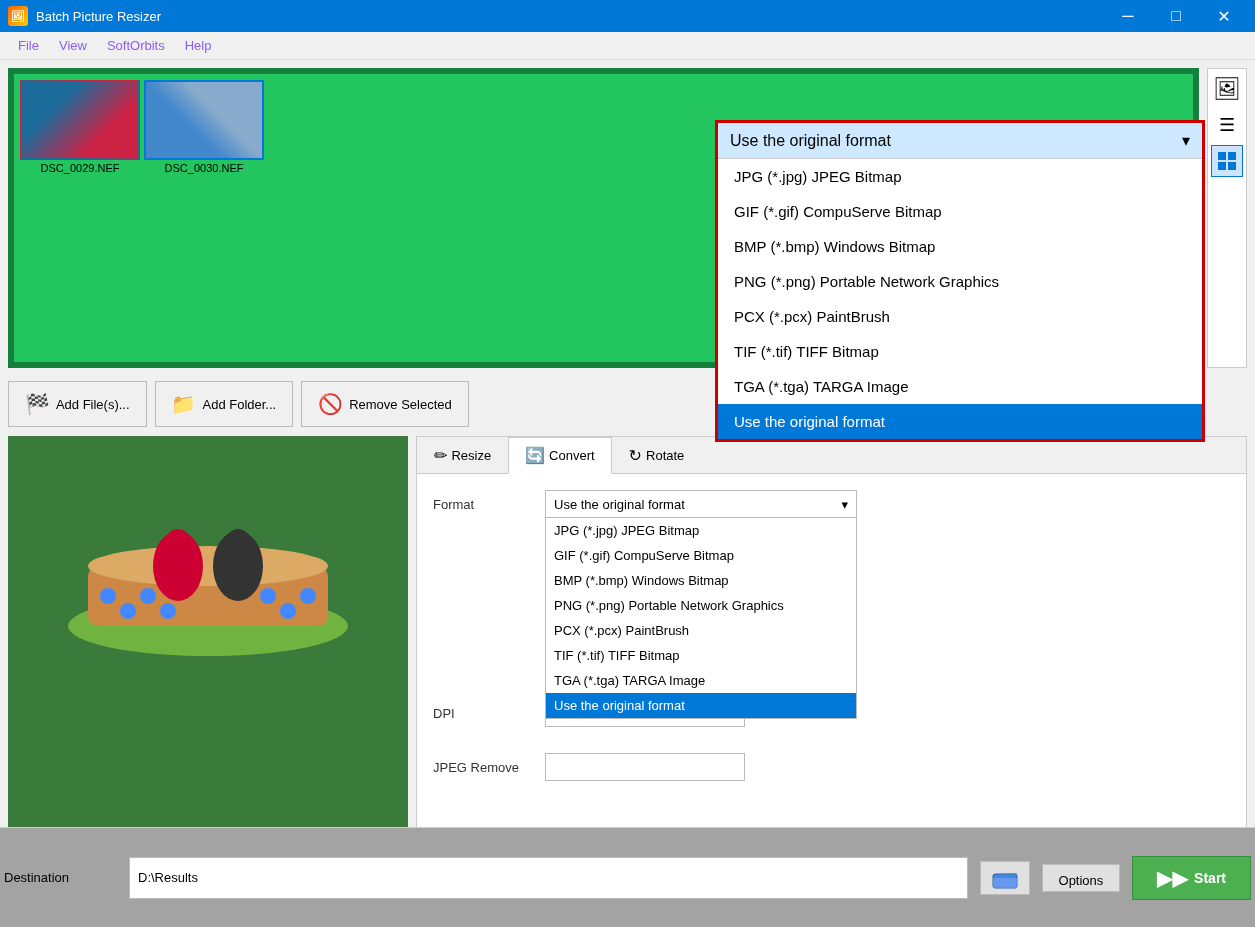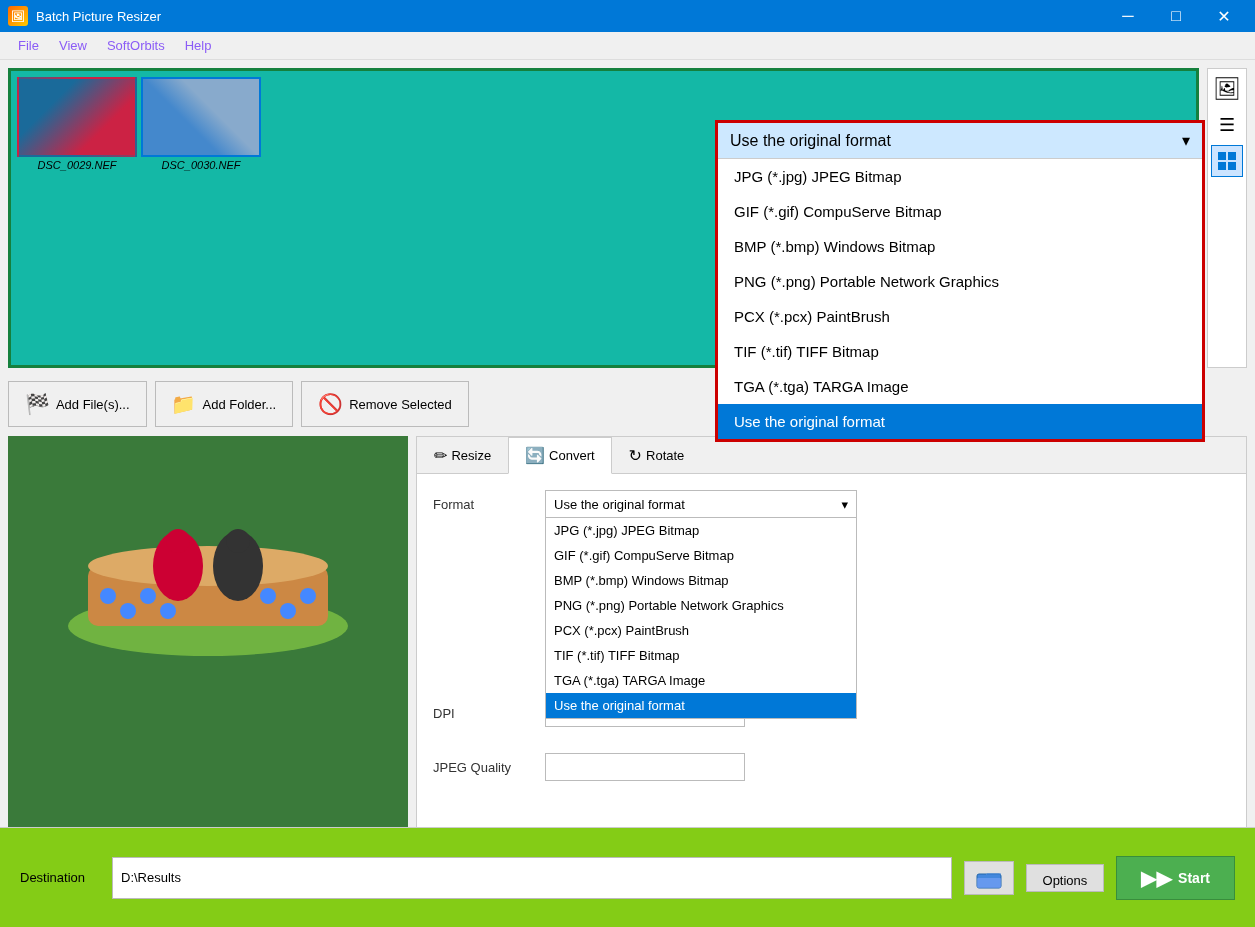--- a/index.html
+++ b/index.html
@@ -60,25 +60,24 @@
     .top-area {
       display: flex;
       gap: 8px;
       height: 300px;
       margin-bottom: 8px;
     }
 
     
     .thumbnail-panel {
       flex: 1;
-      background: #14b8a6;
-      border: 3px solid #15803d;
-      display: flex;
-      flex-direction: column;
-      font-style: italic;
+      background: #22c55e;
+      border: 6px solid #15803d;
+      display: flex;
+      flex-direction: column;
     }
     .thumbnail-strip {
       display: flex;
       padding: 6px;
       gap: 4px;
       flex: 1;
       align-items: flex-start;
     }
     .thumb-item {
       display: flex;
@@ -285,41 +284,42 @@
       color: #000;
     }
     .small-dropdown-item.selected {
       background: #0078d7;
       color: white;
     }
 
     
     .bottom-bar {
       height: 100px;
-      background: #84cc16;
+      background: #a3a3a3;
       border-top: 1px solid #ccc;
       display: flex;
       flex-direction: column;
       justify-content: center;
-      padding: 8px 20px;
+      padding: 8px 4px;
       gap: 8px;
     }
     .dest-row {
       display: flex;
       align-items: center;
       gap: 12px;
     }
     .dest-label { font-size: 13px; width: 80px; }
     .dest-input {
       flex: 1;
       height: 42px;
       border: 1px solid #bbb;
       padding: 0 8px;
       font-size: 13px;
       background: white;
+      margin-left: 33px;
     }
     .dest-browse {
       width: 50px; height: 34px;
       background: #e0e0e0;
       border: 1px solid #bbb;
       display: flex; align-items: center; justify-content: center;
       cursor: pointer; font-size: 20px;
     }
     .start-btn {
       background: #4caf50;
@@ -502,21 +502,21 @@
             </div>
           </div>
         </div>
 
         <div class="form-row" style="margin-top: 155px;">
           <span class="form-label">DPI</span>
           <input class="form-control" type="text" value="" style="width: 200px; flex: 0 0 auto;">
         </div>
 
         <div class="form-row">
-          <span class="form-label">JPEG Quality</span>
+          <span class="form-label">JPEG Remove</span>
           <input class="form-control" type="text" value="" style="width: 200px; flex: 0 0 auto;">
         </div>
       </div>
     </div>
   </div>
 </div>
 
 <div class="format-overlay">
   <div class="format-overlay-header">
     <span>Use the original format</span>

